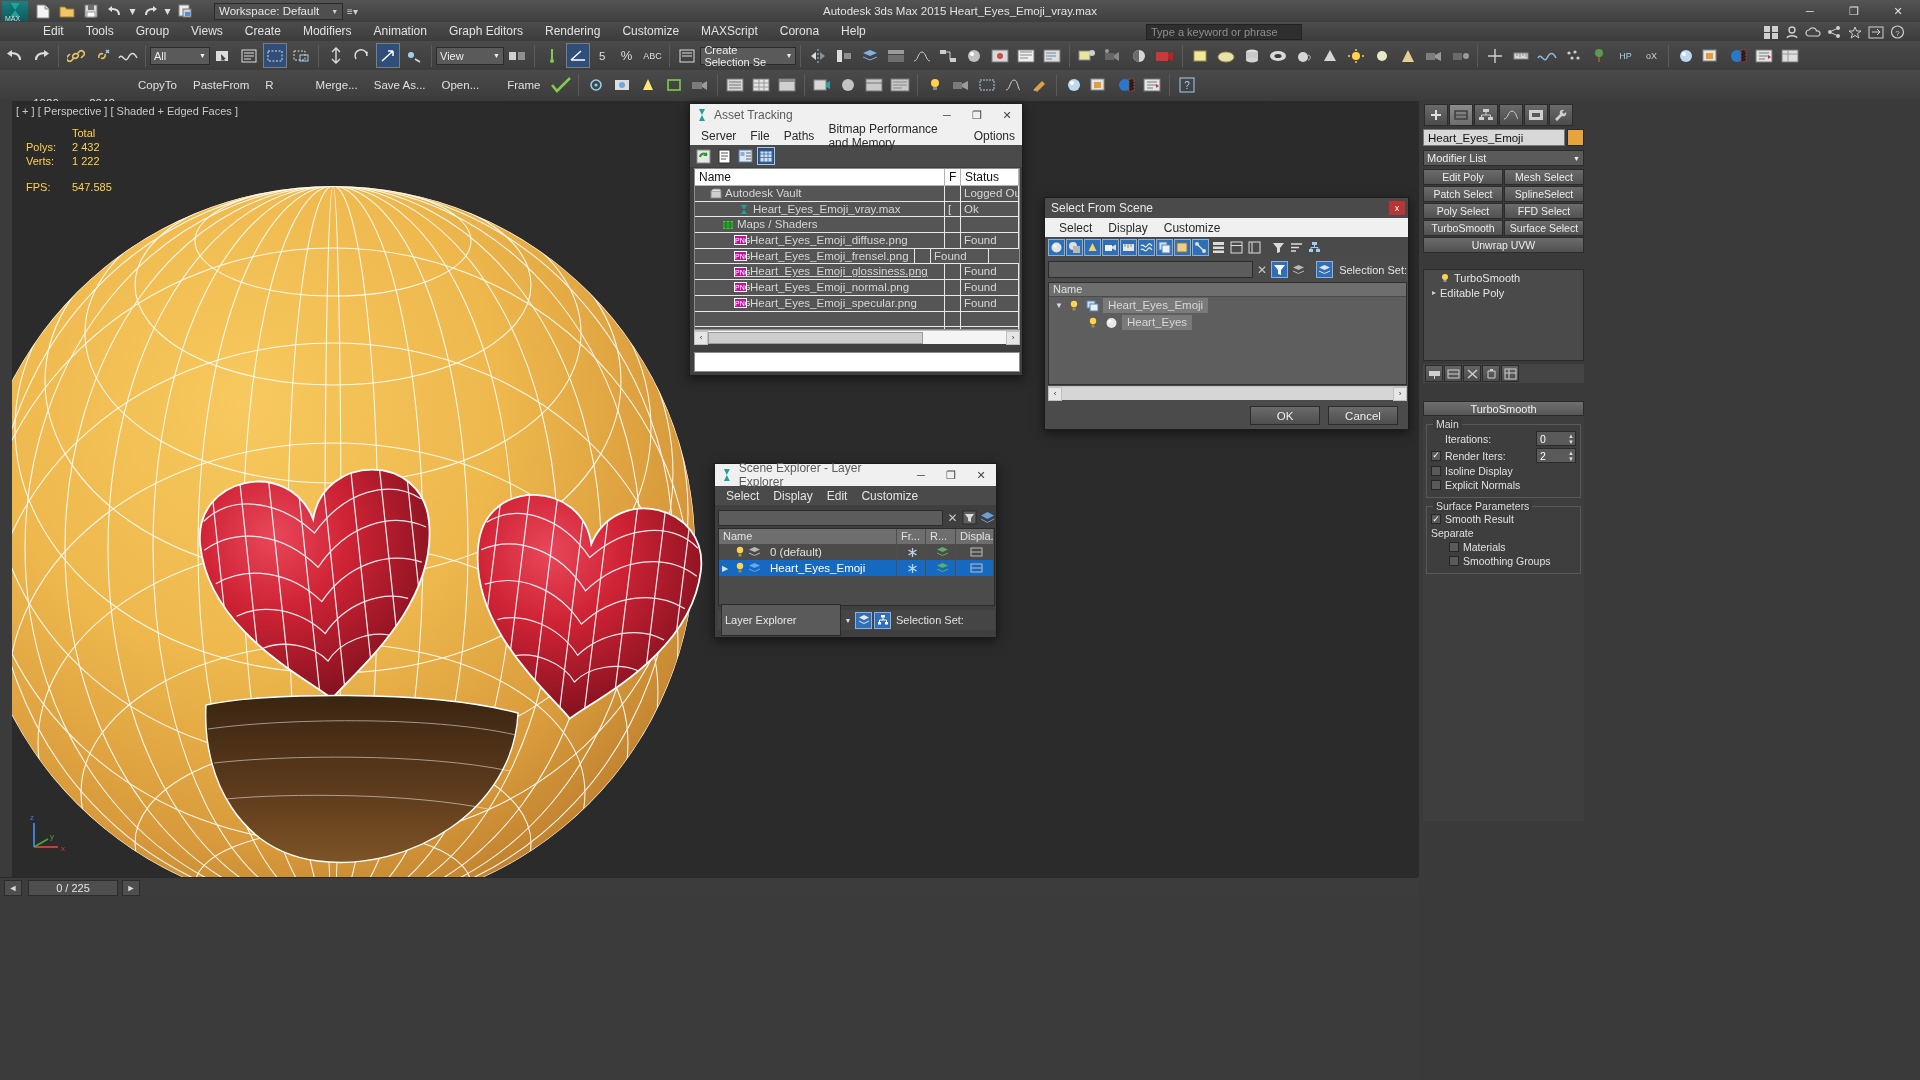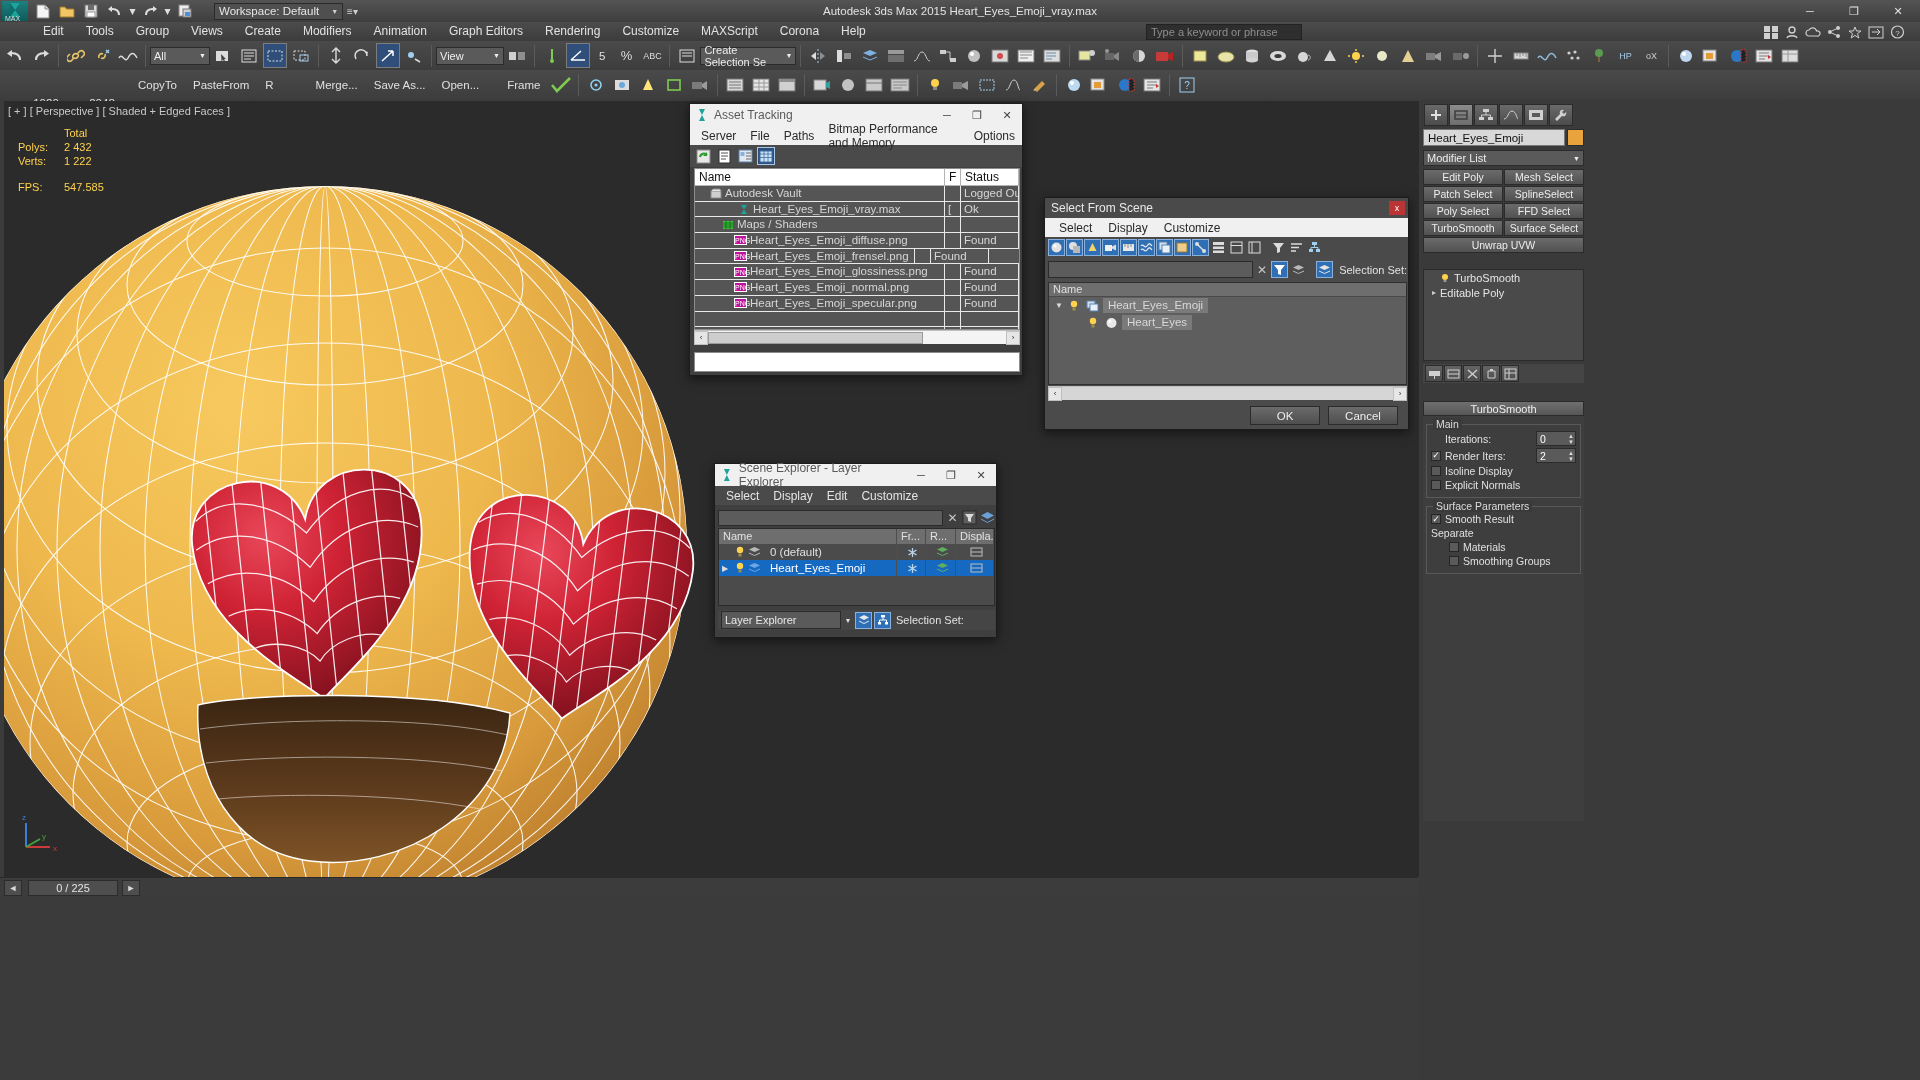--- a/index.html
+++ b/index.html
@@ -46,21 +46,21 @@
   .tb-btn.active { border:1px solid #7d7d7d; background:#2f4f7a; }
   .tb-sep { width:1px; height:22px; background:#2c2c2c; margin:0 4px;
     border-right:1px solid #5b5b5b; }
   .tb-combo { height:18px; background:#5a5a5a; border:1px solid #2b2b2b; font-size:11px;
     color:#ededed; display:flex; align-items:center; padding:0 3px; }
   .tb-combo .cx { margin-left:auto; font-size:7px; }
   .tb-txt { font-size:11.5px; color:#e0e0e0; padding:0 8px; }
   .tb-num { font-size:11.5px; color:#e0e0e0; padding:0 6px;margin-top:36px; }
 
   
-  .viewport { position:absolute; left:4px; top:101px; width:1417px; height:776px;
+  .viewport { position:absolute; left:12px; top:101px; width:1417px; height:776px;
     background:#2b2b2b; overflow:hidden; border-right:2px solid #1e1e1e;}
   .vp-label { position:absolute; left:4px; top:4px; font-size:11px; color:#c9c9c9; }
   .stats { position:absolute; left:14px; top:25px; font-size:11px; color:#ffd24d; line-height:14px;}
   .stats .row { display:flex; }
   .stats .k { width:46px; color:#ffd24d; }
   .stats .v { color:#ffd24d; }
   .stats .hdr { color:#ffd24d; margin-left:46px; }
   .axis { position:absolute; left:12px; bottom:22px; width:46px; height:46px; }
 
   
@@ -190,21 +190,21 @@
 
   
   .le-hdr { height:15px; background:#6e6e6e; display:flex; font-size:11px; color:#e2e2e2; }
   .le-hdr > div { border-right:1px solid #4d4d4d; padding-left:4px; line-height:14px;
      overflow:hidden; white-space:nowrap; }
   .le-row { height:16px; display:flex; font-size:11.5px; color:#e0e0e0; align-items:center; }
   .le-row > div { border-right:1px solid #4d4d4d; height:16px; display:flex;
      align-items:center; padding-left:3px; }
   .le-sel { background:#1669c1; color:#fff; }
   .le-bottom { height:20px; background:#454545; display:flex; align-items:center; gap:2px; padding:0 3px;}
-  .le-combo { width:120px; height:18px; background:#5a5a5a; border:1px solid #2b2b2b;
+  .le-combo { width:120px; height:32px; background:#5a5a5a; border:1px solid #2b2b2b;
     font-size:11px; color:#e8e8e8; display:flex; align-items:center; padding:0 3px; }
 </style>
 </head>
 <body>
 
 <div id="app">
 
   <div class="titlebar">
     <div class="appicon">
       <svg width="26" height="20" viewBox="0 0 26 20">
@@ -1056,21 +1056,21 @@
           </div>
           <div class="at-row">
             <div style="width: 220px; padding-left: 39px;">
               <span class="tagicon">PNG</span>
               <span>Heart_Eyes_Emoji_frensel.png</span>
             </div>
             <div style="width: 16px;"></div>
             <div style="width: 58px;">Found</div>
           </div>
           <div class="at-row">
-            <div style="width: 250px; padding-left: 39px;">
+            <div style="width: 250px; padding-left: 39px; text-decoration: underline;">
               <span class="tagicon">PNG</span>
               <span>Heart_Eyes_Emoji_glossiness.png</span>
             </div>
             <div style="width: 16px;"></div>
             <div style="width: 58px;">Found</div>
           </div>
           <div class="at-row">
             <div style="width: 250px; padding-left: 39px;">
               <span class="tagicon">PNG</span>
               <span>Heart_Eyes_Emoji_normal.png</span>

